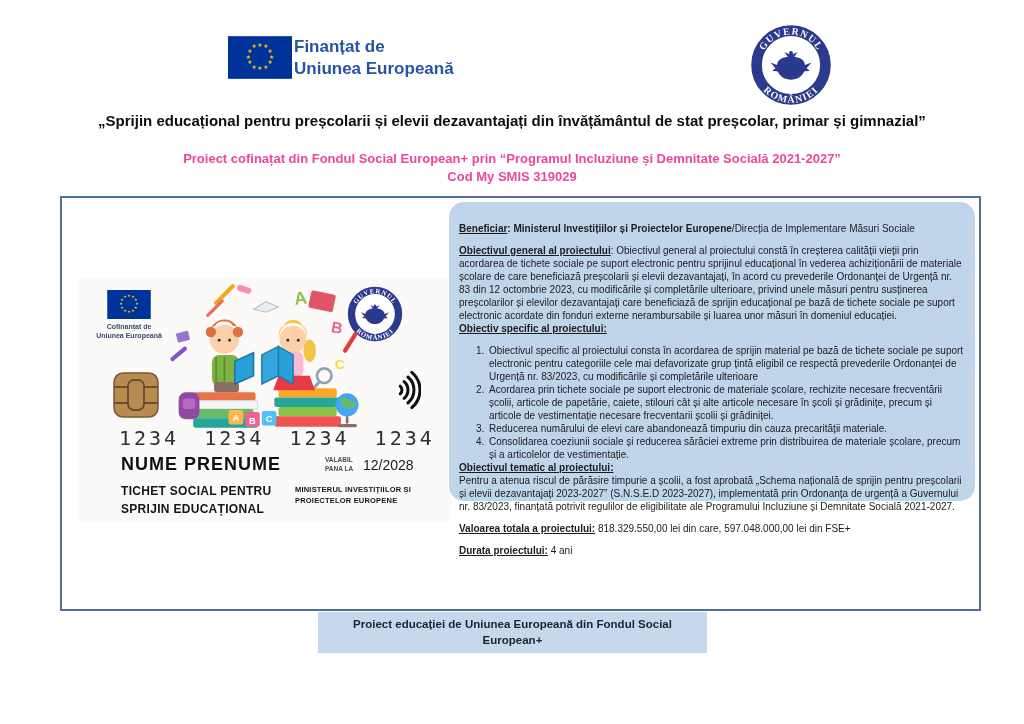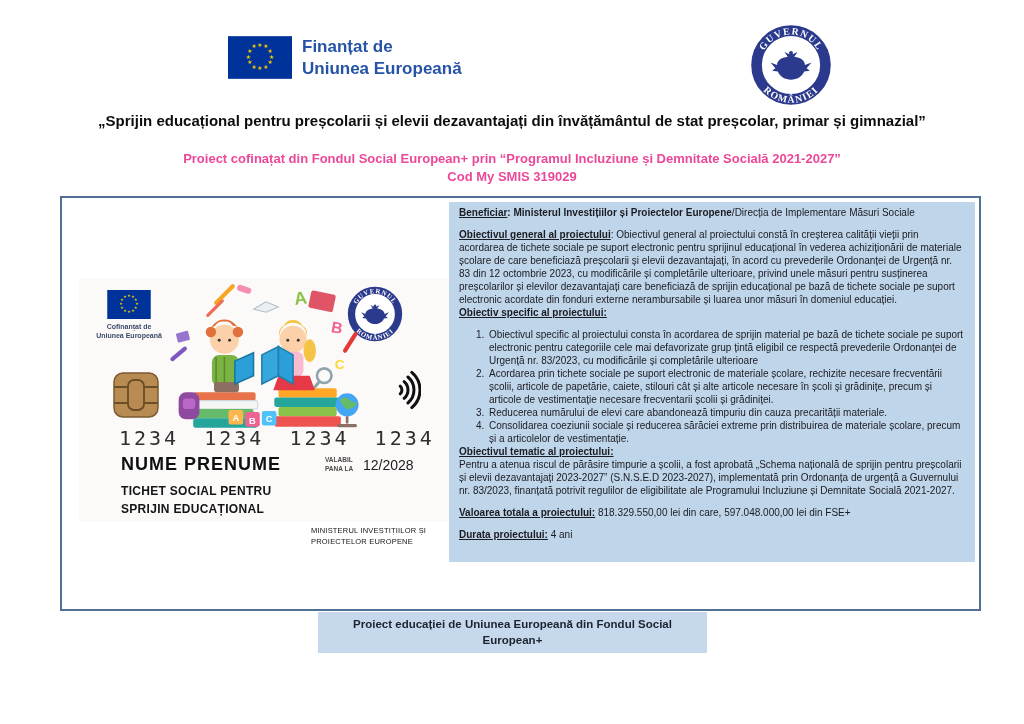--- a/index.html
+++ b/index.html
@@ -1,19 +1,19 @@
 <!DOCTYPE html>
 <html><head>
 <meta charset="utf-8">
 <style>
   html,body{margin:0;padding:0;background:#fff;}
   .page{position:relative;width:1024px;height:724px;background:#fff;overflow:hidden;
         font-family:"Liberation Sans",sans-serif;color:#111;}
   
-  .eu-logo{position:absolute;left:228px;top:36px;display:flex;align-items:center;gap:10px;}
+  .eu-logo{position:absolute;left:228px;top:36px;display:flex;align-items:center;gap:2px;}
   .eu-flag{display:block;}
   .eu-logo-text{font-weight:bold;font-size:17px;line-height:1.25;color:#2553a6;}
   .gov-seal-header{position:absolute;left:750px;top:24px;}
   
   .title{position:absolute;left:0;top:112px;width:100%;text-align:center;
          font-size:15px;font-weight:bold;color:#0d0d0d;}
   .subtitle{position:absolute;left:0;top:150px;width:100%;text-align:center;
             font-size:13px;font-weight:bold;color:#ec4899;line-height:1.35;}
   
   .main-box{position:absolute;left:60px;top:196px;width:917px;height:411px;
@@ -28,25 +28,25 @@
   .card-chip{position:absolute;left:34px;top:94px;}
   .card-ctl{position:absolute;left:316px;top:88px;}
   .card-number{position:absolute;left:40px;top:148px;font-family:"DejaVu Sans Mono",monospace;
                font-size:20px;letter-spacing:3px;word-spacing:10px;color:#2e2e2e;}
   .card-name{position:absolute;left:42px;top:176px;font-size:18px;letter-spacing:1px;color:#0f0f0f;font-weight:bold;}
   .card-valid-label{position:absolute;left:246px;top:178px;font-size:6.5px;font-weight:bold;
                     color:#4a4a4a;line-height:1.35;}
   .card-valid-value{position:absolute;left:284px;top:179px;font-size:14px;color:#1c1c1c;}
   .card-type{position:absolute;left:42px;top:204px;font-size:12px;font-weight:bold;
              letter-spacing:.3px;color:#141414;line-height:1.5;}
-  .card-issuer{position:absolute;left:232px;top:206px;font-size:7.5px;font-weight:normal;
-               letter-spacing:.2px;color:#141414;line-height:1.5;margin-top:41px;}
-  
-  .panel{position:absolute;left:387px;top:4px;width:526px;height:360px;background:#bfd5e9;
-         padding:4px 10px;box-sizing:border-box;font-size:10px;line-height:1.3;color:#1b1b22;}
+  .card-issuer{position:absolute;left:216px;top:206px;font-size:7.5px;font-weight:bold;
+               letter-spacing:.2px;color:#141414;line-height:1.5;}
+  
+  .panel{position:absolute;left:387px;top:4px;width:526px;height:299px;background:#bfd5e9;
+         padding:20px 10px;box-sizing:border-box;font-size:10px;line-height:1.3;color:#1b1b22;border-radius:15px;}
   .panel p{margin:0 0 9px 0;}
   .panel .tight{margin:0;}
   .hu{font-weight:bold;text-decoration:underline;}
   .hb{font-weight:bold;}
   .panel ol{margin:9px 0 0 0;padding-left:28px;}
   .panel li{margin:0;padding-left:2px;}
   
   .footer-box{position:absolute;left:318px;top:612px;width:389px;background:#c6d9ec;
               padding:5px 8px;box-sizing:border-box;text-align:center;font-size:11.5px;
               font-weight:bold;color:#1c2330;line-height:1.35;}

